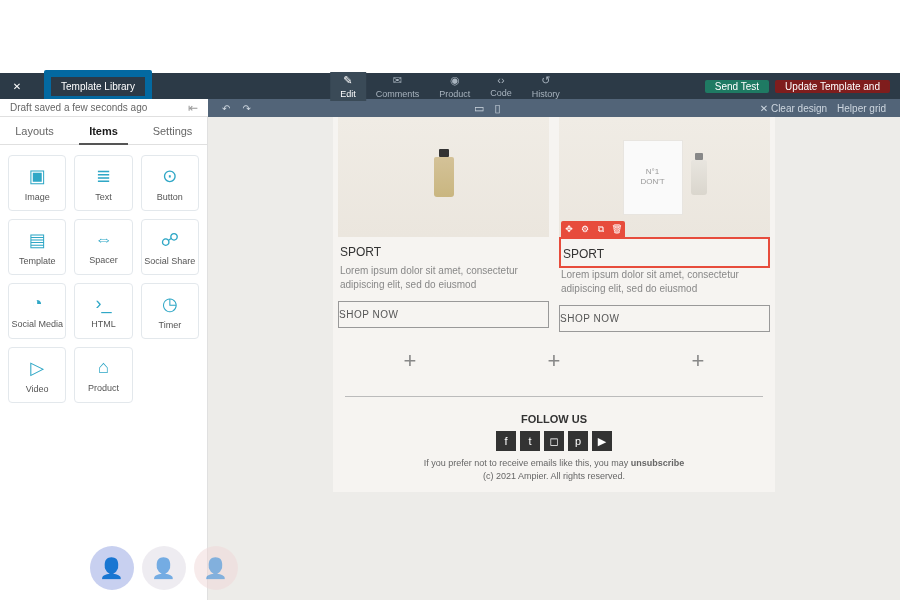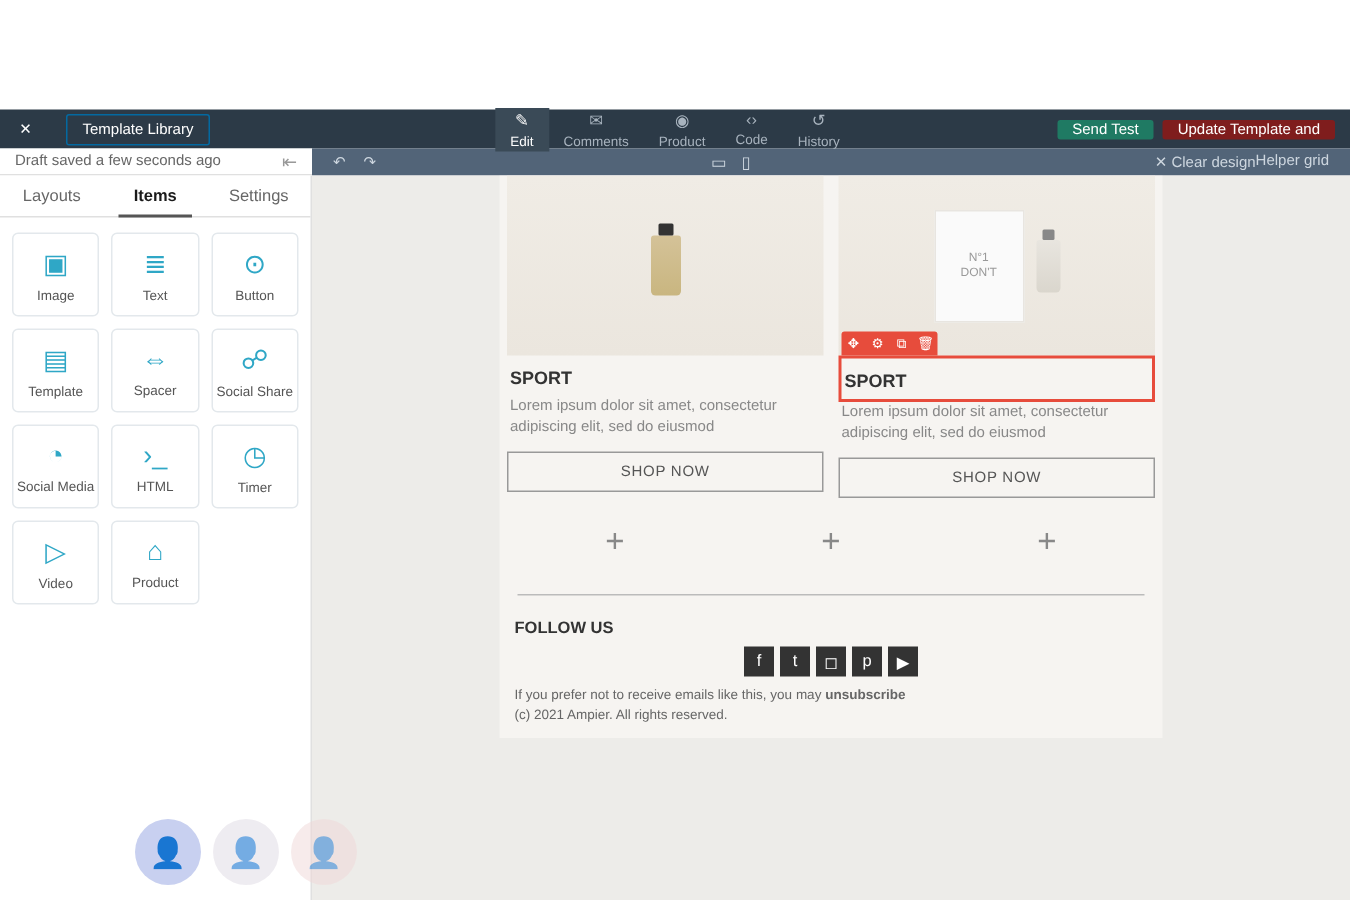--- a/index.html
+++ b/index.html
@@ -1,36 +1,36 @@
 <!DOCTYPE html>
 <html><head>
 <meta charset="utf-8">
 <style>
 *{margin:0;padding:0;box-sizing:border-box;font-family:-apple-system,BlinkMacSystemFont,"Segoe UI",Arial,sans-serif}
 body{background:#fff;overflow:hidden;width:900px;height:600px}
 .wrapper{padding:0;width:900px;height:600px;display:flex;flex-direction:column}
 .topspace{height:73px;background:#fff}
 .topbar{height:26px;background:#2c3a47;display:flex;align-items:center;padding:0 10px;color:#fff;font-size:10px}
 .topbar .close{width:14px;height:14px;display:flex;align-items:center;justify-content:center;cursor:pointer;margin-right:20px}
-.topbar .tpl-lib{border:1px solid #0369a1;padding:4px 10px;border-radius:2px;cursor:pointer}
+.topbar .tpl-lib{border:7px solid #0369a1;padding:4px 10px;border-radius:2px;cursor:pointer}
 .topbar .center{position:absolute;left:50%;transform:translateX(-50%);display:flex;gap:0}
 .topbar .ctab{display:flex;flex-direction:column;align-items:center;padding:2px 10px;gap:2px;cursor:pointer;color:#a8b3be;font-size:9px}
 .topbar .ctab.active{background:#3a4a57;color:#fff}
 .topbar .ctab .ci{font-size:11px}
 .topbar .right{margin-left:auto;display:flex;gap:6px}
 .topbar .btn{padding:1px 10px;border-radius:2px;cursor:pointer;font-size:10px}
 .topbar .btn.send{background:#1f7a63;color:#fff}
 .topbar .btn.update{background:#7f1d1d;color:#fff}
 .secbar{height:18px;display:flex;align-items:stretch}
 .secbar .left{width:208px;background:#fff;display:flex;align-items:center;padding:4px 10px;border-bottom:1px solid #e0e0e0;font-size:10px;color:#666}
 .secbar .left .collapse{margin-left:auto;font-size:12px;color:#999;cursor:pointer}
 .secbar .right{flex:1;background:#526478;display:flex;align-items:center;padding:0 14px;color:#cdd6df;font-size:10px}
 .secbar .ur{display:flex;gap:12px;cursor:pointer}
 .secbar .devices{position:absolute;left:calc(50% + 24px);display:flex;gap:10px;color:#cdd6df;font-size:11px}
-.secbar .rlinks{margin-left:auto;display:flex;}
+.secbar .rlinks{margin-left:auto;display:flex;gap:10px}
 .main{flex:1;display:flex;min-height:0}
 .sidebar{width:208px;background:#fff;border-right:1px solid #e0e0e0;display:flex;flex-direction:column}
 .tabs{display:flex;border-bottom:1px solid #e0e0e0;height:28px}
 .tab{flex:1;display:flex;align-items:center;justify-content:center;font-size:11px;color:#666;cursor:pointer;position:relative}
 .tab.active{color:#1a1a1a;font-weight:700}
 .tab.active::after{content:"";position:absolute;bottom:-1px;left:15%;right:15%;height:2px;background:#555}
 .items-grid{padding:10px 8px;display:grid;grid-template-columns:repeat(3,1fr);gap:8px;overflow-y:auto}
 .items-grid::-webkit-scrollbar{width:6px}
 .items-grid::-webkit-scrollbar-thumb{background:#c0c0c0;border-radius:3px}
 .item-tile{border:1px solid #e3e8ec;border-radius:4px;display:flex;flex-direction:column;align-items:center;justify-content:center;height:56px;gap:5px;cursor:grab;font-size:9px;color:#555;background:#fff}
@@ -38,30 +38,30 @@
 .canvas{flex:1;background:#edece9;overflow:auto;padding:0 20px 20px}
 .email{width:442px;margin:0 auto;background:#f6f4f1}
 .prod-row{display:flex;gap:10px;padding:0 5px}
 .prod{flex:1}
 .prod .img{width:100%;height:120px;background:linear-gradient(#f0ece5,#ebe6de);display:flex;align-items:center;justify-content:center;position:relative}
 .bottle{width:20px;height:40px;background:linear-gradient(#d4c298,#c9b680);border-radius:2px 2px 3px 3px;position:relative}
 .bottle::before{content:"";position:absolute;top:-8px;left:5px;width:10px;height:8px;background:#333;border-radius:1px}
 .box{width:60px;height:75px;background:#fafafa;border:1px solid #e8e5e0;display:flex;align-items:center;justify-content:center;font-size:8px;color:#999;text-align:center;line-height:1.3}
 .bottle2{width:16px;height:35px;background:linear-gradient(#e8e5df,#dad6cd);border-radius:2px 2px 3px 3px;position:relative;margin-left:8px}
 .bottle2::before{content:"";position:absolute;top:-7px;left:4px;width:8px;height:7px;background:#888;border-radius:1px}
-.prod .title{font-size:12px;font-weight:bold;color:#333;padding:8px 2px 5px}
+.prod .title{font-size:12px;font-weight:normal;color:#333;padding:8px 2px 5px}
 .prod.selected .title-wrap{border:2px solid #e74c3c;position:relative}
 .prod.selected .title-wrap .handles{position:absolute;top:-18px;left:0;display:flex;gap:0;background:#e74c3c;border-radius:2px 2px 0 0}
 .prod.selected .handles span{width:16px;height:16px;display:flex;align-items:center;justify-content:center;color:#fff;font-size:9px;cursor:pointer}
 .prod .desc{font-size:10px;color:#888;padding:0 2px 10px;line-height:1.35}
-.prod .shop{display:block;width:100%;text-align:center;font-size:10px;letter-spacing:.5px;border:1px solid #999;padding:7px 0;color:#555;cursor:pointer}
+.prod .shop{display:block;width:100%;text-align:left;font-size:10px;letter-spacing:.5px;border:1px solid #999;padding:7px 0;color:#555;cursor:pointer}
 .add-row{display:flex;padding:16px 5px}
 .add-slot{flex:1;display:flex;align-items:center;justify-content:center;font-size:22px;color:#888;cursor:pointer}
 .divider{margin:6px 12px;border-top:1px solid #bbb}
-.footer{padding:10px}
+.footer{text-align:center;padding:10px}
 .follow{font-size:11px;font-weight:bold;color:#333;margin-bottom:6px}
 .socials{display:flex;justify-content:center;gap:4px;margin-bottom:6px}
 .sq{width:20px;height:20px;background:#333;display:flex;align-items:center;justify-content:center;color:#fff;font-size:11px;cursor:pointer}
 .fine{font-size:9px;color:#666;line-height:1.4}
 .fine b{font-weight:bold}
 .avatars{position:absolute;bottom:10px;left:90px;display:flex;gap:8px}
 .av{width:44px;height:44px;border-radius:50%;background:#d8d4e8;display:flex;align-items:center;justify-content:center;font-size:20px}
 .av.a1{background:#c8d0f0}
 .av.a2{background:#e4e0e8;opacity:.6}
 .av.a3{background:#f0d8d8;opacity:.5}

